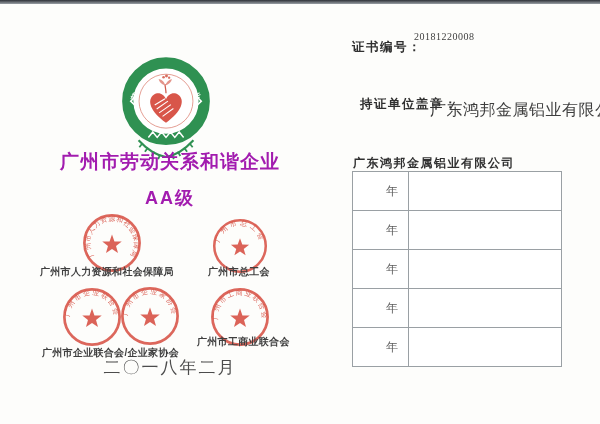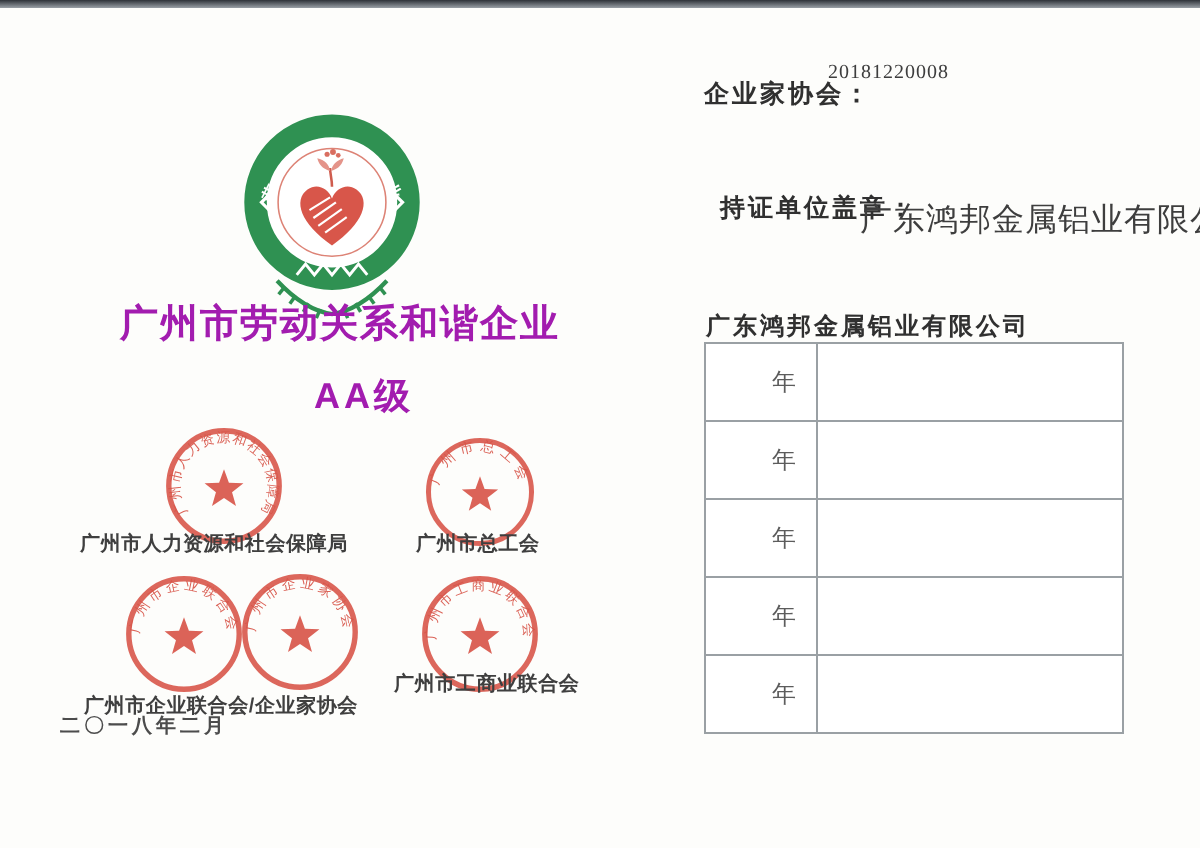--- a/index.html
+++ b/index.html
@@ -6,21 +6,21 @@
   body{font-family:"Liberation Sans",sans-serif;background:#e8e8e8;}
   .page{position:relative;width:600px;height:424px;background:#fdfdfb;overflow:hidden;}
   .scan-edge{position:absolute;left:0;top:0;width:600px;height:4px;
     background:linear-gradient(to bottom,#2e3238,#9aa0a6);}
   .abs{position:absolute;white-space:nowrap;}
   .title{font-weight:bold;color:#a21caf;text-align:center;}
   .seal{position:absolute;}
   .seal svg{width:100%;height:100%;display:block;}
   .seal-label{position:absolute;font-weight:bold;color:#3f3f3f;font-size:10px;
     letter-spacing:0.3px;white-space:nowrap;}
-  .date{color:#4c4c4c;font-size:10px;letter-spacing:2px;font-weight:bold;}
+  .date{color:#4c4c4c;font-size:17px;letter-spacing:2px;text-align:center;}
   .field-label{font-weight:bold;color:#303030;font-size:12.5px;letter-spacing:1.5px;}
   .field-value{font-family:"Liberation Serif",serif;color:#3e3e3e;font-size:10px;
     letter-spacing:0.5px;}
   .table-title{font-weight:bold;color:#303030;font-size:12px;letter-spacing:1.5px;}
   .verify-table{position:absolute;left:352px;top:171px;width:208px;height:194px;
     border:1px solid #9aa0a4;display:flex;flex-direction:column;background:#fff;}
   .trow{flex:1;display:flex;border-bottom:1px solid #9aa0a4;}
   .trow:last-child{border-bottom:none;}
   .tcell-year{width:56px;border-right:1px solid #9aa0a4;display:flex;
     align-items:center;justify-content:flex-end;padding-right:10px;box-sizing:border-box;
@@ -89,21 +89,21 @@
             <path d="M74 89 l3.2 4"></path>
               <path d="M68.5 93.5 l3 4.2"></path>
             <path d="M62 97.5 l2.6 4.4"></path>
               <path d="M56 100.5 l2 4.6"></path>
           </g>
         </g>
       </svg>
     </div>
 
     <div class="abs title" style="left:28px;top:149px;width:284px;font-size:19px;letter-spacing:1px;">广州市劳动关系和谐企业</div>
-    <div class="abs title" style="left:40px;top:186px;width:284px;font-size:18px;letter-spacing:2px;">AA级</div>
+    <div class="abs title" style="left:28px;top:186px;width:284px;font-size:18px;letter-spacing:2px;">AA级</div>
 
     <div class="seal" style="left:82px;top:213px;width:60px;height:60px;">
       <svg viewBox="0 0 100 100">
         <defs>
             <path id="arcA" d="M 23.8,76.2 A 37,37 0 1 1 76.2,76.2"></path>
           </defs>
         <circle cx="50" cy="50" r="46" fill="none" stroke="#d8564a" stroke-width="4.5" opacity="0.9"></circle>
         <polygon points="50,36 54.1,47.3 66.2,47.7 56.7,55.2 60,66.7 50,60 40,66.7 43.3,55.2 33.8,47.7 45.9,47.3" fill="#d8564a" opacity="0.92"></polygon>
         <text font-size="11.5" fill="#d8564a" letter-spacing="1" opacity="0.92">
           <textPath href="#arcA" startOffset="50%" text-anchor="middle">广州市人力资源和社会保障局</textPath>
@@ -164,21 +164,21 @@
     </div>
 
     <div class="seal-label" style="left:42px;top:346px;">广州市企业联合会/企业家协会</div>
     <div class="seal-label" style="left:197px;top:335px;">广州市工商业联合会</div>
 
     <div class="abs date" style="left:30px;top:356px;width:280px;">二〇一八年二月</div>
   </div>
 
   <div>
 
-    <div class="abs field-label" style="left:352px;top:39px;">企业家协会：</div>
+    <div class="abs field-label" style="left:352px;top:39px;">证书编号：</div>
     <div class="abs field-value" style="left:414px;top:31px;">20181220008</div>
 
     <div class="abs field-label" style="left:360px;top:96px;">持证单位盖章：</div>
     <div class="abs field-value" style="left:430px;top:100px;font-size:16px;">广东鸿邦金属铝业有限公司</div>
 
     <div class="abs table-title" style="left:353px;top:155px;">广东鸿邦金属铝业有限公司</div>
 
     <div class="verify-table">
       <div class="trow">
         <div class="tcell-year">年</div>

